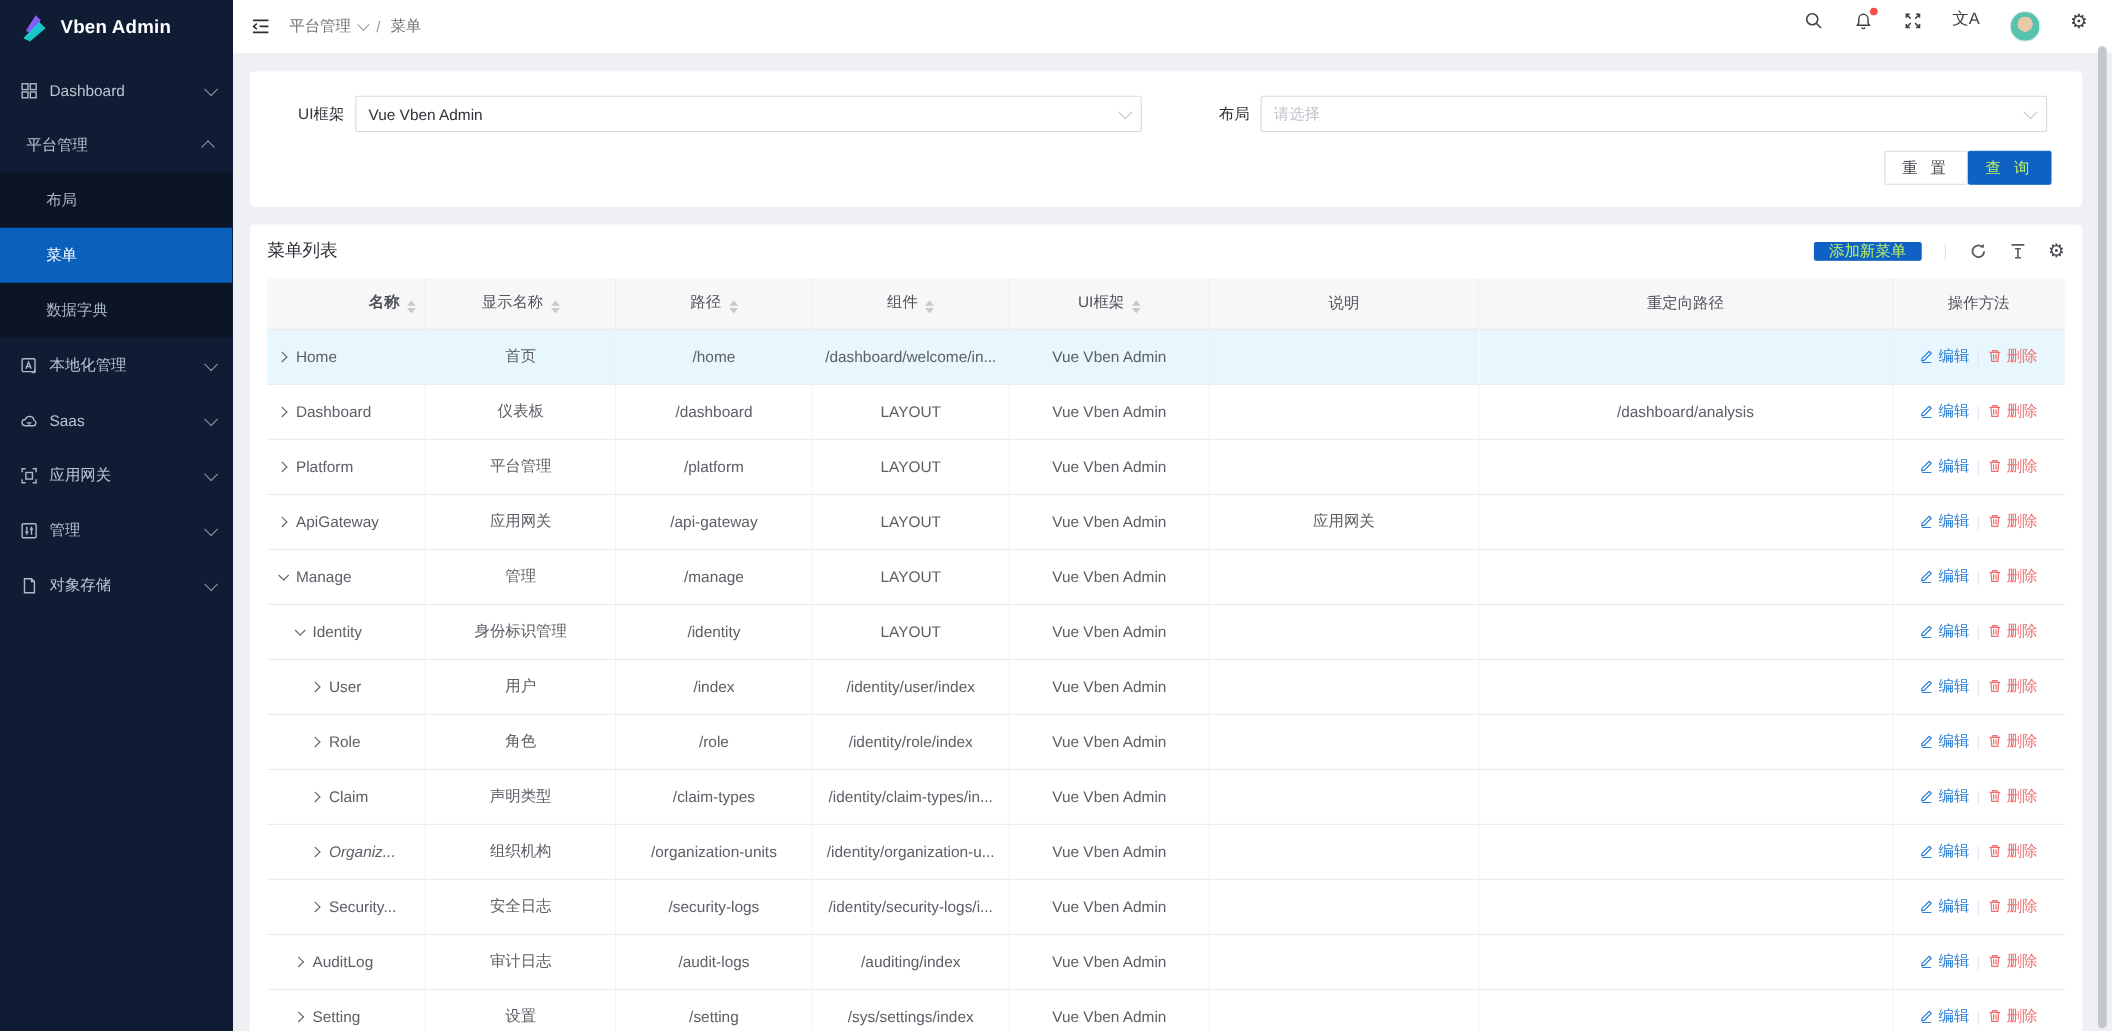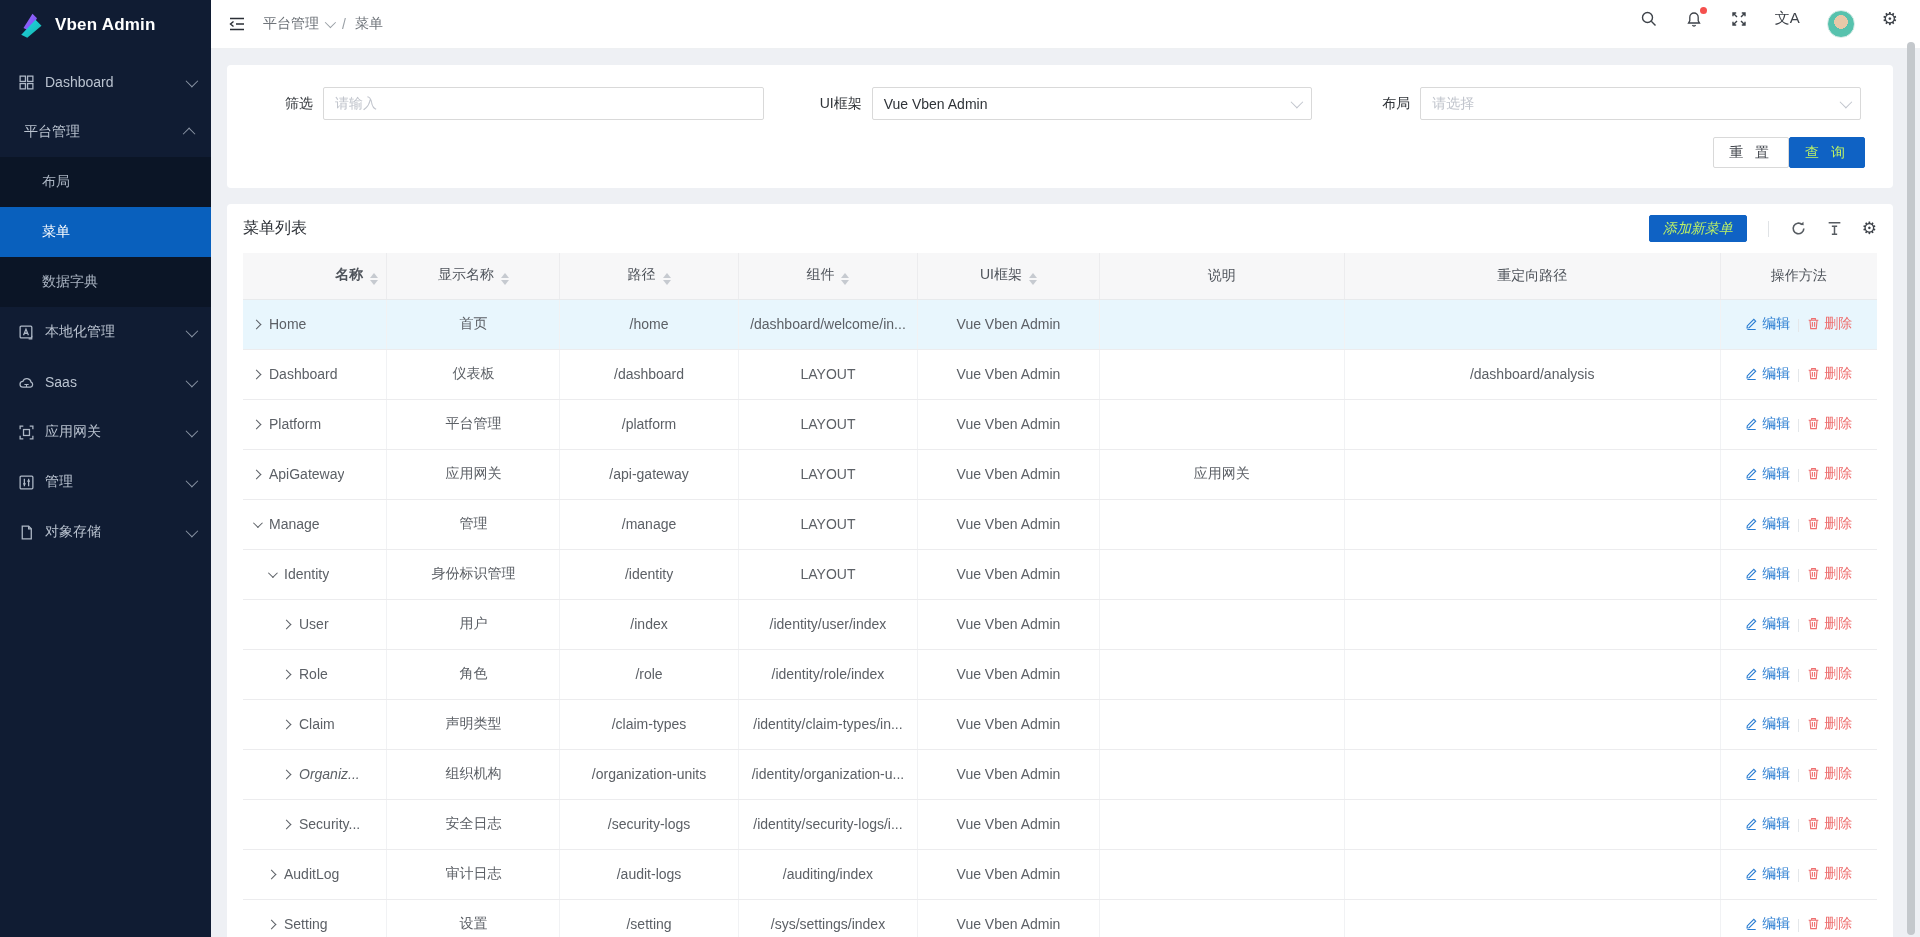--- a/index.html
+++ b/index.html
@@ -64,21 +64,21 @@
          display: inline-flex; align-items: center; letter-spacing: 4px; }
   .btn:last-child { letter-spacing: 4px; }
   .btn-default { background: #fff; border: 1px solid #d9d9d9; color: #42464d; }
   .btn-primary { background: #0f62c4; border: 1px solid #0f62c4; color: #bef264; }
 
   
   .table-card { margin-top: 16px; padding: 0 16px; height: 760px; }
   .table-toolbar { height: 49px; display: flex; align-items: center; }
   .table-title { font-size: 16px; color: #2c3036; font-weight: 500; }
   .toolbar-right { margin-left: auto; display: flex; align-items: center; gap: 19px; color: #565b61; }
-  .btn-add { height: 27px; padding: 0 13px; letter-spacing: 0; font-style: italic; }
+  .btn-add { height: 17px; padding: 0 13px; letter-spacing: 0; }
   .toolbar-divider { width: 1px; height: 16px; background: #e0e3e6; margin: 0 2px; }
   .tool-icon { width: 17px; height: 17px; cursor: pointer; color: #565b61; }
 
   table { width: 100%; border-collapse: collapse; table-layout: fixed; }
   th, td { overflow: hidden; white-space: nowrap; text-overflow: ellipsis; }
   thead th { background: #f7f7f8; height: 46px; font-weight: normal; color: #4f545b;
              border-bottom: 1px solid #e8eaec; border-right: 1px solid #ececee; text-align: center; padding: 0 8px; }
   thead th:first-child { text-align: right; padding-left: 10px; font-weight: bold; }
   thead th:last-child { border-right: none; }
   tbody td { height: 50px; border-bottom: 1px solid #ececee; border-right: 1px solid #f1f2f4; text-align: center; color: #5c6066; padding: 0 8px; }
@@ -255,26 +255,20 @@
     <span class="translate-glyph">文A</span>
     <span class="avatar"></span>
     <span class="gear-glyph">⚙</span>
   </div>
 </header>
 
 <main class="main">
 
   <section class="card filter-card">
     <div class="filter-row">
-      <div class="form-group">
-        <label class="form-label">筛选</label>
-        <div class="control">
-          <span class="ph">请输入</span>
-        </div>
-      </div>
       <div class="form-group">
         <label class="form-label">UI框架</label>
         <div class="control select">
           <span class="val">Vue Vben Admin</span>
           <span class="sel-chev"></span>
         </div>
       </div>
       <div class="form-group" style="padding-right:16px;">
         <label class="form-label">布局</label>
         <div class="control select">

